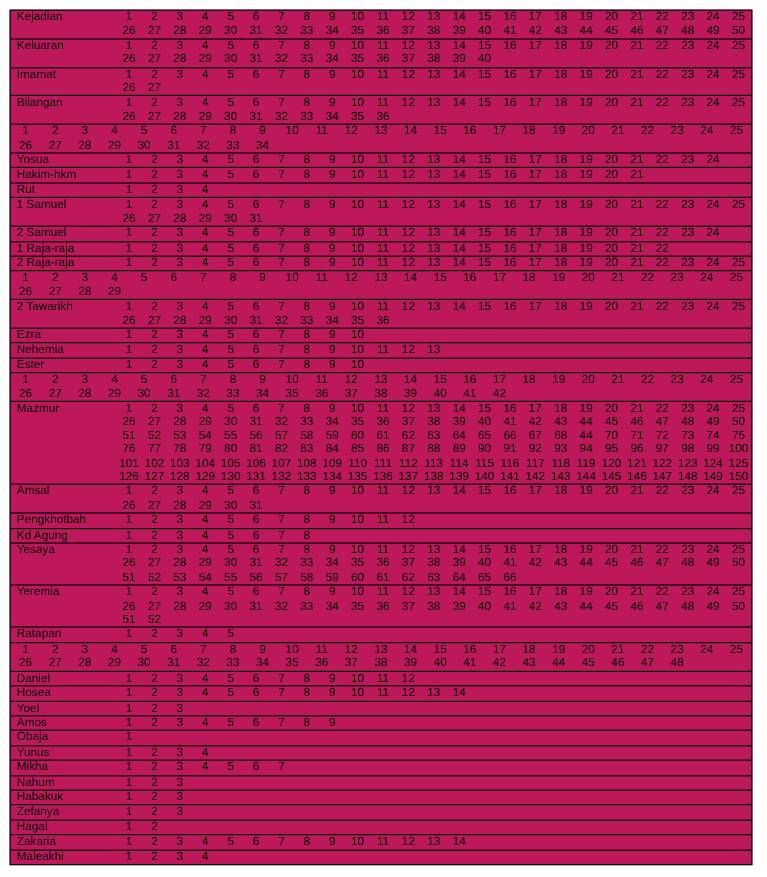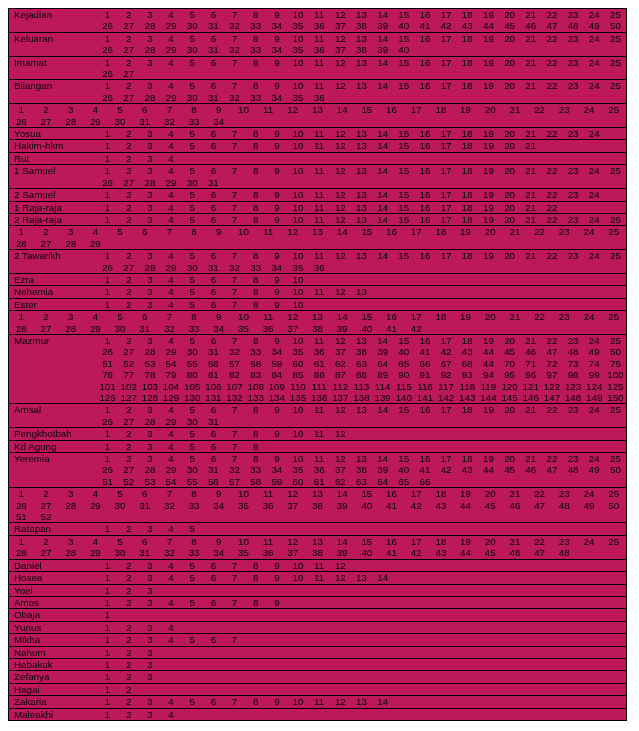--- a/index.html
+++ b/index.html
@@ -825,21 +825,21 @@
         <div class="chapter-cell">2</div>
         <div class="chapter-cell">3</div>
         <div class="chapter-cell">4</div>
         <div class="chapter-cell">5</div>
         <div class="chapter-cell">6</div>
         <div class="chapter-cell">7</div>
         <div class="chapter-cell">8</div>
       </div>
     </div>
     <div class="book-row">
-      <div class="book-name">Yeremia</div>
+      <div class="book-name">Yesaya</div>
       <div class="chapters">
         <div class="chapter-cell">1</div>
         <div class="chapter-cell">2</div>
         <div class="chapter-cell">3</div>
         <div class="chapter-cell">4</div>
         <div class="chapter-cell">5</div>
         <div class="chapter-cell">6</div>
         <div class="chapter-cell">7</div>
         <div class="chapter-cell">8</div>
         <div class="chapter-cell">9</div>
@@ -896,20 +896,21 @@
         <div class="chapter-cell">60</div>
         <div class="chapter-cell">61</div>
         <div class="chapter-cell">62</div>
         <div class="chapter-cell">63</div>
         <div class="chapter-cell">64</div>
         <div class="chapter-cell">65</div>
         <div class="chapter-cell">66</div>
       </div>
     </div>
     <div class="book-row">
+      <div class="book-name">Yeremia</div>
       <div class="chapters">
         <div class="chapter-cell">1</div>
         <div class="chapter-cell">2</div>
         <div class="chapter-cell">3</div>
         <div class="chapter-cell">4</div>
         <div class="chapter-cell">5</div>
         <div class="chapter-cell">6</div>
         <div class="chapter-cell">7</div>
         <div class="chapter-cell">8</div>
         <div class="chapter-cell">9</div>

